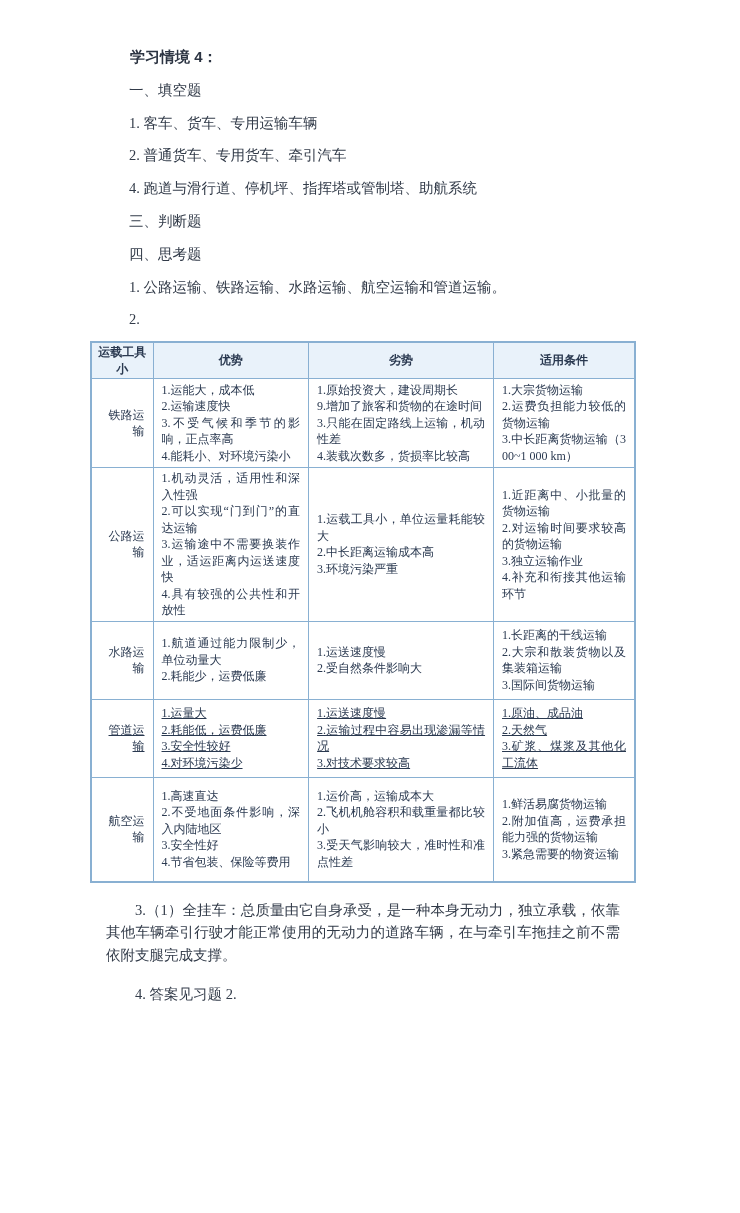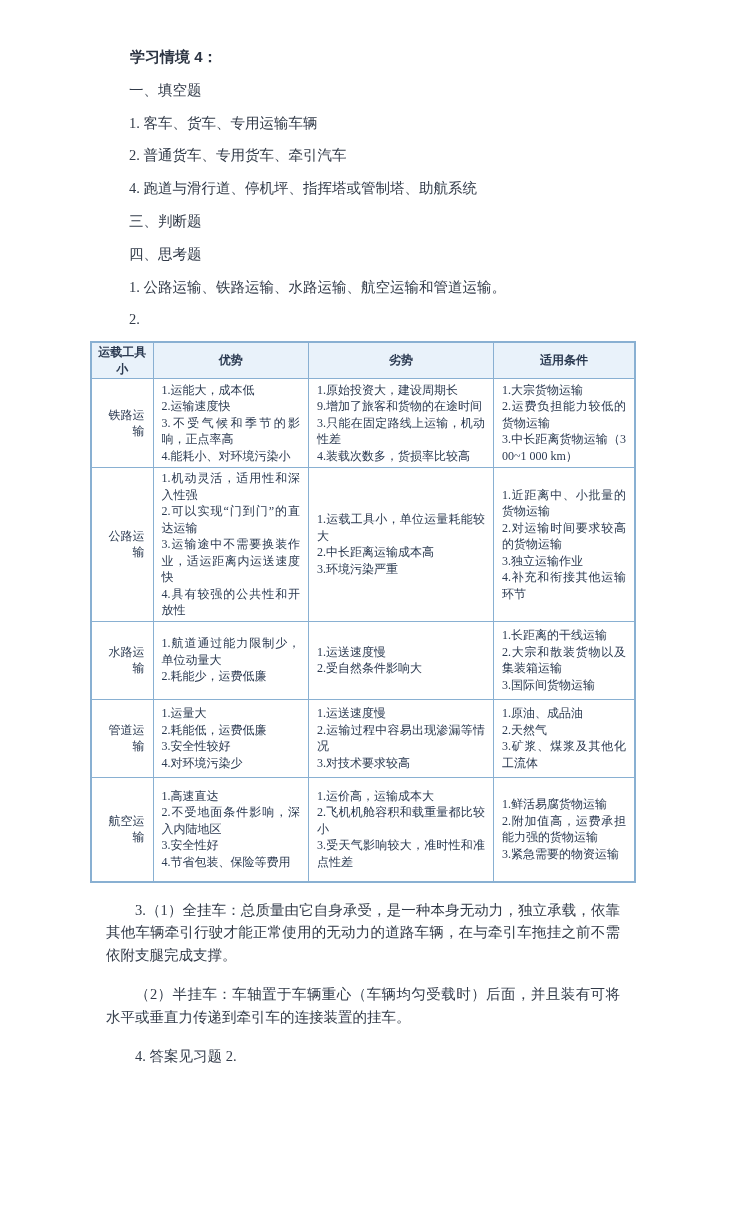--- a/index.html
+++ b/index.html
@@ -57,21 +57,21 @@
     text-align: right;
     font-size: 12.5px;
   }
   td.content-cell {
     white-space: pre-line;
     text-align: justify;
   }
   tr.row-rail  td { height: 84px; }
   tr.row-road  td { height: 138px; }
   tr.row-water td { height: 73px; }
-  tr.row-pipe  td { height: 73px; }
+  tr.row-pipe  td { height: 73px; text-decoration: underline; }
   tr.row-air   td { height: 99px; }
   .note { margin: 16px; }
 </style>
 </head>
 <body>
 
 <div class="page">
 
   <p class="line title">学习情境 4：</p>
 
@@ -164,16 +164,15 @@
 2.飞机机舱容积和载重量都比较小
 3.受天气影响较大，准时性和准点性差</td>
         <td class="content-cell">1.鲜活易腐货物运输
 2.附加值高，运费承担能力强的货物运输
 3.紧急需要的物资运输</td>
       </tr>
     </tbody>
   </table>
 
   <p class="line note">3.（1）全挂车：总质量由它自身承受，是一种本身无动力，独立承载，依靠其他车辆牵引行驶才能正常使用的无动力的道路车辆，在与牵引车拖挂之前不需依附支腿完成支撑。</p>
-  <p class="line note">（2）半挂车：车轴置于车辆重心（车辆均匀受载时）后面，并且装有可将水平或垂直力传递到牵引车的连接装置的挂车。</p>
   <p class="line note">4. 答案见习题 2.</p>
 
 </div>
 
 </body></html>

